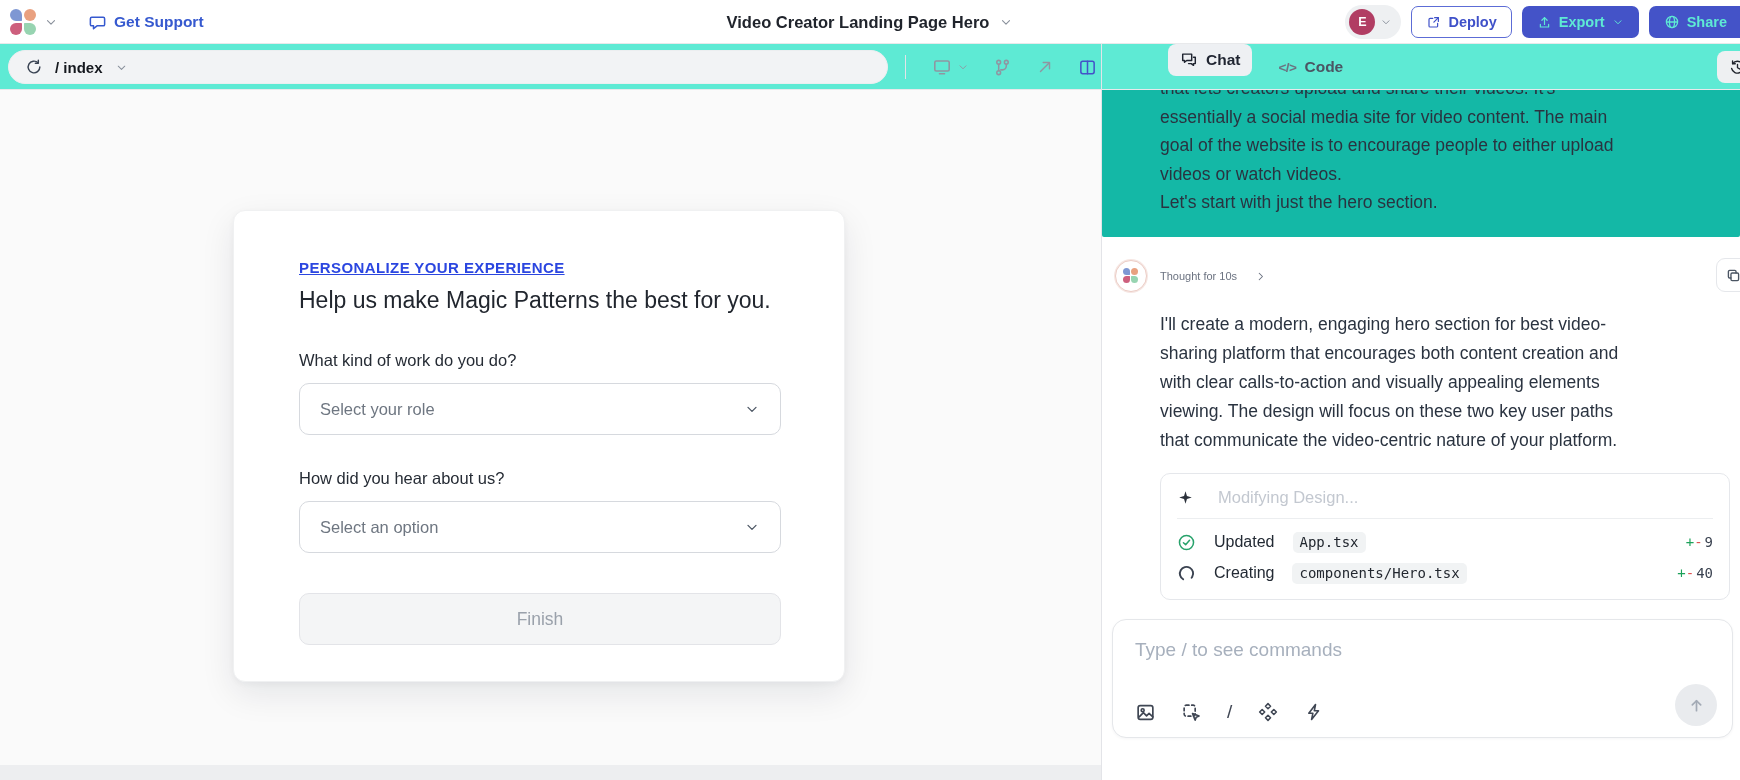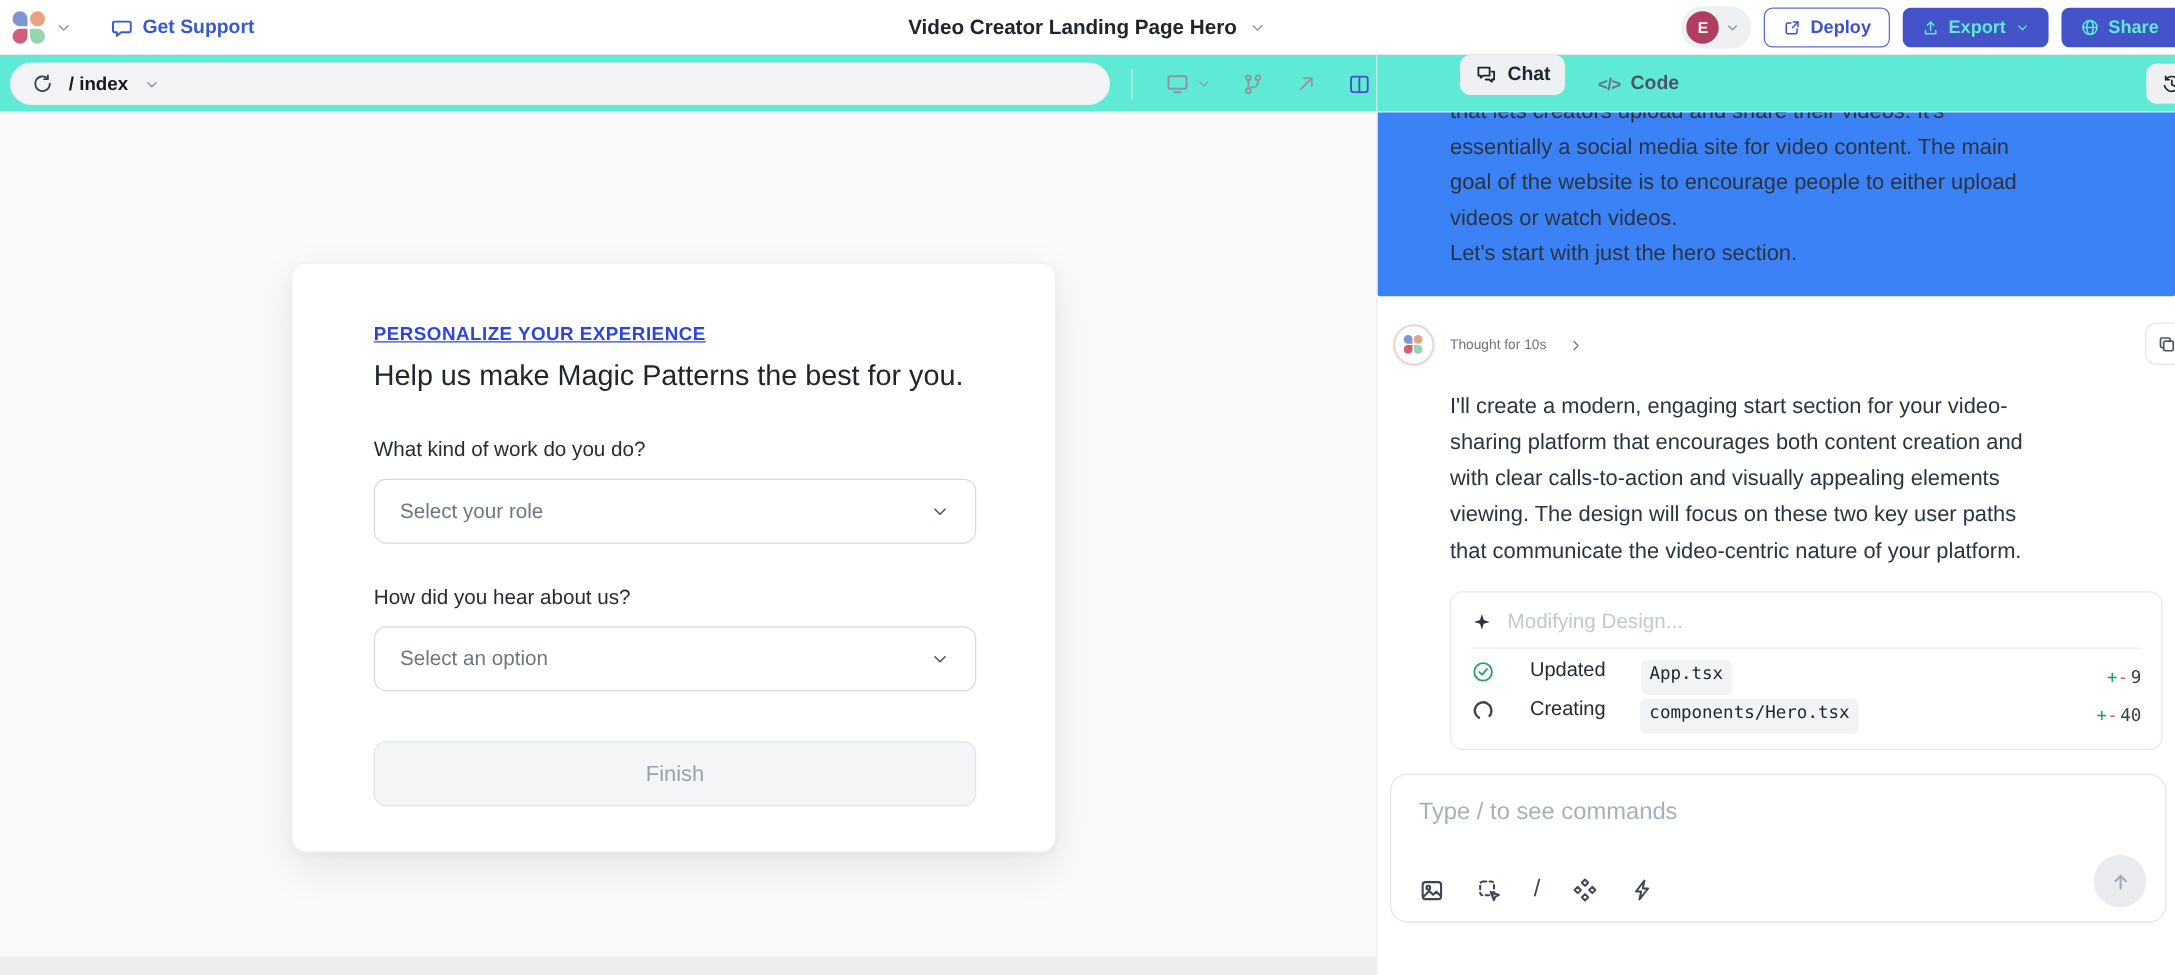--- a/index.html
+++ b/index.html
@@ -59,37 +59,37 @@
   .select .ph { font-size:16.5px; color:#6e7681; }
   .select .chev { color:#4b5563; }
   .finish { position:absolute; left:65px; top:382px; width:482px; height:52px; background:#f4f5f6; border:1px solid #e3e4e8; border-radius:10px; font-size:17.5px; font-weight:500; color:#9aa1ab; display:flex; align-items:center; justify-content:center; cursor:default; }
   .watermark { position:absolute; left:0; top:538px; width:1101px; display:flex; align-items:center; justify-content:center; gap:14px; color:#e8eaed; }
   .watermark .wicon { font-size:21px; font-weight:700; letter-spacing:-1px; color:#eceef1; }
   .watermark .wtext { font-size:27px; }
   .bottom-strip { position:absolute; left:0; bottom:0; width:1101px; height:15px; background:#edeef0; }
 
   
   .chatpanel { position:absolute; left:1102px; top:90px; width:638px; height:690px; background:#fff; overflow:hidden; }
-  .bubble { position:absolute; left:0; top:-22px; width:638px; background:#3b82f6; border-radius:0 0 2px 2px; padding:6px 17px 20px 58px; }
+  .bubble { position:absolute; left:0; top:-22px; width:638px; background:#14b8a6; border-radius:0 0 2px 2px; padding:6px 17px 20px 58px; }
   .msgline { white-space:nowrap; font-size:17.5px; line-height:28.5px; color:#2a3340; }
   .thought-row { position:absolute; left:13px; top:170px; display:flex; align-items:center; gap:13px; }
   .mp-avatar { width:32px; height:32px; border-radius:50%; background:#fff; border:1px solid #eccdc6; box-shadow:0 0 0 1px #f6e7e3; position:relative; }
   .mp-avatar .pin { position:absolute; left:7px; top:7px; width:16px; height:16px; display:grid; grid-template-columns:7px 7px; grid-template-rows:7px 7px; gap:1px; }
   .mp-avatar .pin i { display:block; }
   .thought-label { font-size:11px; color:#6b7280; }
   .thought-chev { color:#6b7280; margin-left:4px; }
   .copy-btn { position:absolute; right:-10px; top:168px; width:34px; height:34px; background:#fff; border:1px solid #e5e7eb; border-radius:9px; color:#4b5563; display:flex; align-items:center; justify-content:center; cursor:pointer; }
   .response { position:absolute; left:58px; top:220px; }
   .resline { white-space:nowrap; font-size:17.5px; line-height:29px; color:#2a3340; }
   .card { position:absolute; left:58px; top:383px; right:10px; border:1px solid #e5e7eb; border-radius:10px; background:#fff; padding:11px 16px 12px; }
-  .card-head { display:flex; align-items:center; gap:12px; height:24px; }
+  .card-head { display:flex; align-items:center; gap:24px; height:24px; }
   .card-head .sparkle { color:#2b313b; }
   .card-head .chead { font-size:16.5px; color:#c3c8d0; }
   .card-div { height:1px; background:#eceef0; margin:9px 0 9px; }
-  .frow { display:flex; gap:28px; height:28px; margin-top:3px; }
+  .frow { display:flex; align-items:center; gap:18px; height:28px; margin-top:3px; }
   .fstatus { font-size:16px; color:#232a34; }
   .fchip { font-family:"DejaVu Sans Mono", monospace; font-size:14px; background:#f1f3f4; color:#22272f; border-radius:5px; padding:2.5px 7px; }
   .fdiff { margin-left:auto; font-family:"DejaVu Sans Mono", monospace; font-size:14px; display:flex; align-items:center; }
   .dplus { color:#1da15a; } .dminus { color:#e05252; } .dcount { color:#3a4250; margin-left:2px; }
   .okring { color:#27a26b; }
   .spin { color:#3a4250; }
 
   .inputbox { position:absolute; left:10px; right:7px; top:529px; height:119px; background:#fff; border:1.5px solid #e5e7ea; border-radius:14px; box-shadow:0 1px 3px rgba(16,24,40,.04);padding-left:29px; }
   .inputbox .ph { position:absolute; left:22px; top:19px; font-size:19px; color:#a7b0bd; }
   .input-icons { position:absolute; left:22px; bottom:14px; display:flex; align-items:center; gap:25px; color:#3f4653; }
@@ -334,21 +334,21 @@
     <button class="copy-btn">
       <span>
         <svg class="ic" width="17" height="17" viewBox="0 0 20 20">
             <rect x="7" y="7" width="9" height="9" rx="1.5"></rect>
             <path d="M13 7V5.5A1.5 1.5 0 0 0 11.5 4h-6A1.5 1.5 0 0 0 4 5.5v6A1.5 1.5 0 0 0 5.5 13H7"></path>
           </svg>
       </span>
     </button>
 
     <div class="response">
-      <div class="resline">I'll create a modern, engaging start section for your video-</div>
+      <div class="resline">I'll create a modern, engaging hero section for best video-</div>
       <div class="resline">sharing platform that encourages both content creation and</div>
       <div class="resline">with clear calls-to-action and visually appealing elements</div>
       <div class="resline">viewing. The design will focus on these two key user paths</div>
       <div class="resline">that communicate the video-centric nature of your platform.</div>
     </div>
 
     <div class="card">
       <div class="card-head">
         <span class="sparkle">
           <svg width="17" height="17" viewBox="0 0 20 20" style="display:block">

